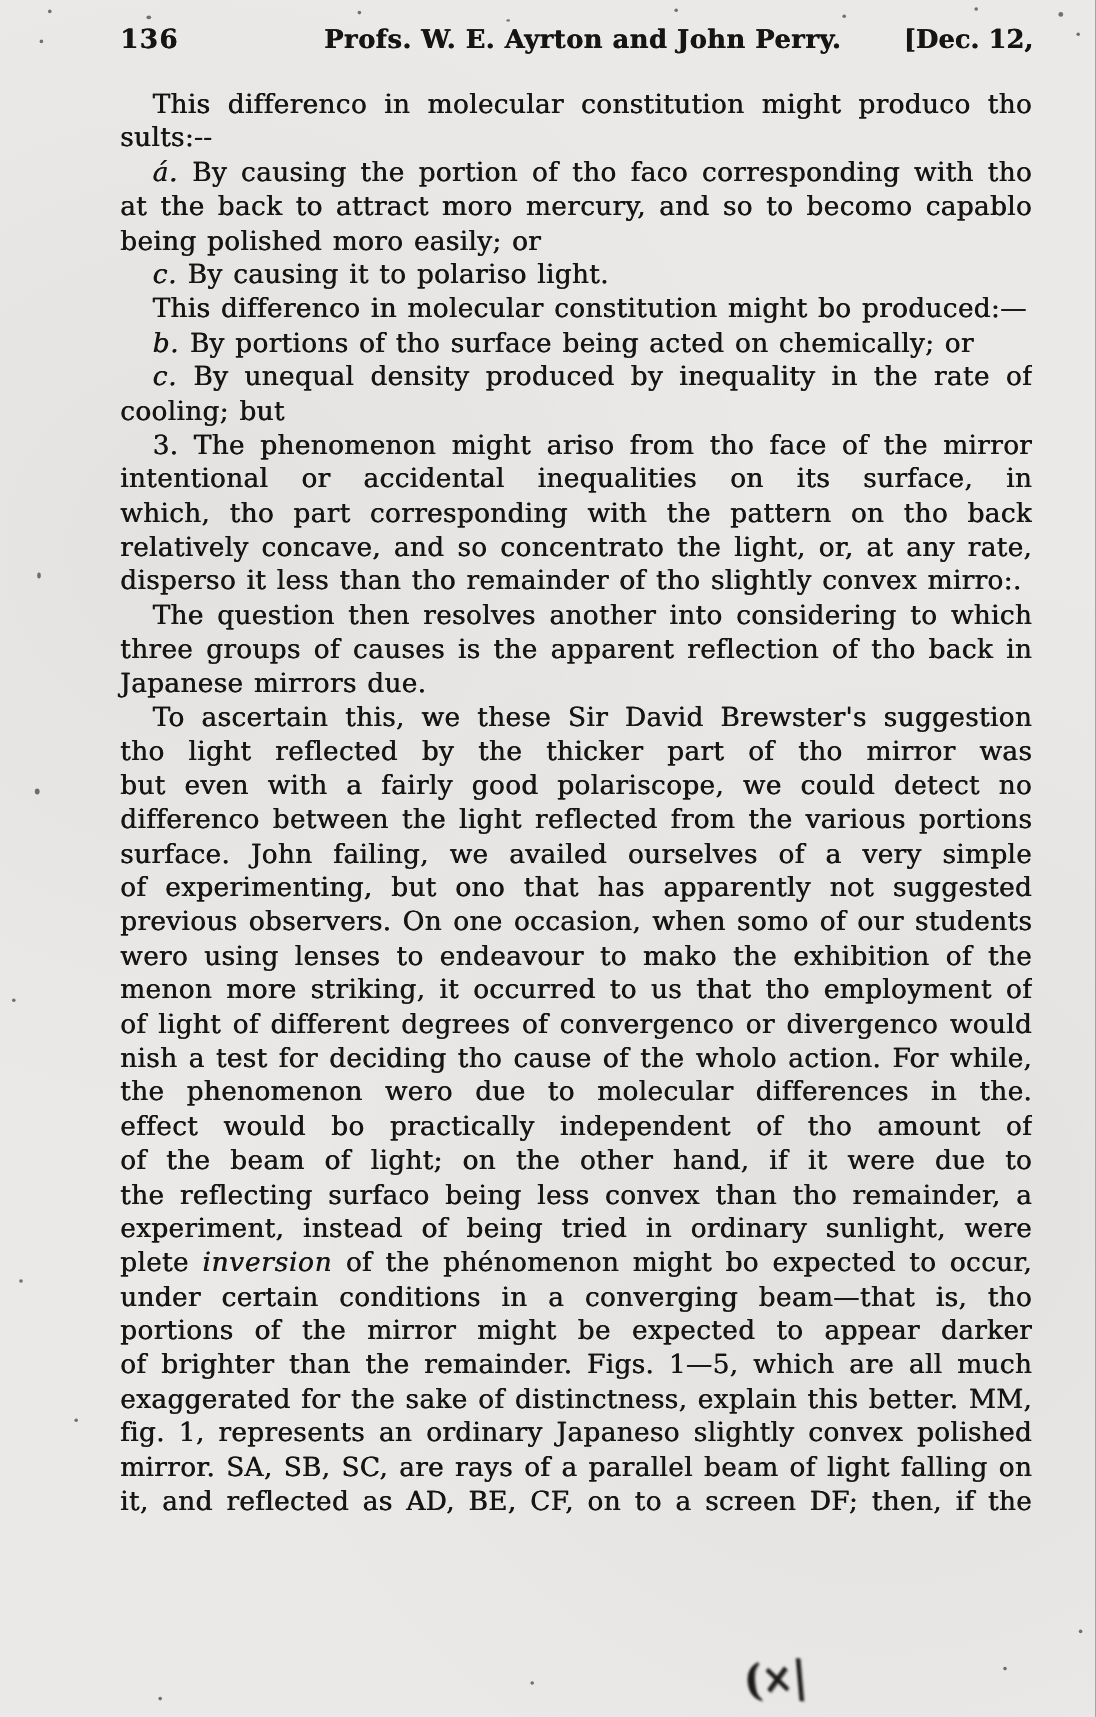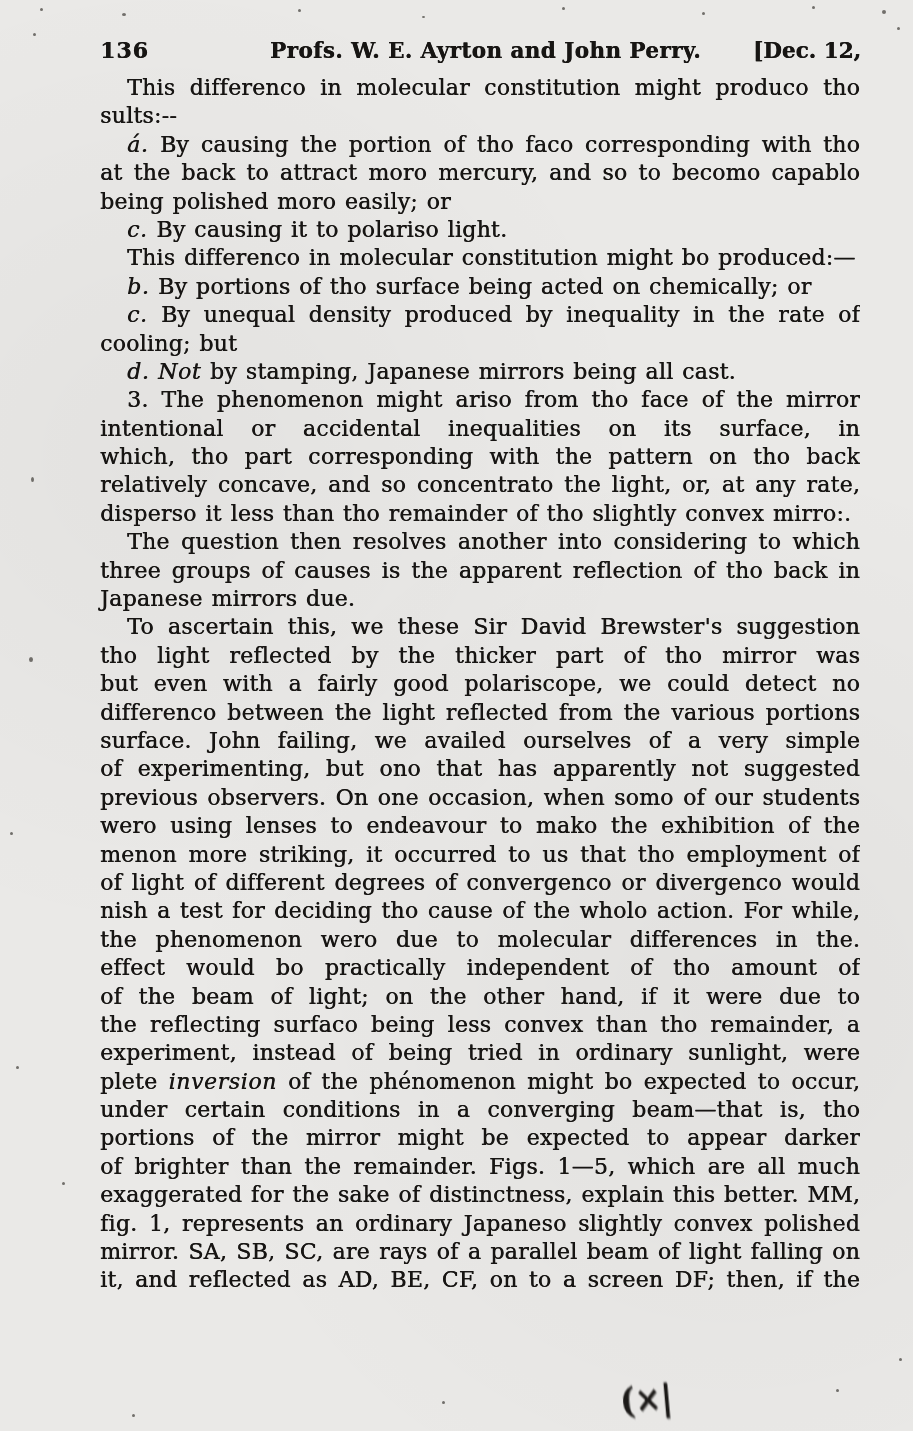--- a/index.html
+++ b/index.html
@@ -13,21 +13,21 @@
   }
   
   .page::before{
     content:"";position:absolute;inset:0;
     background:
       radial-gradient(circle at 18% 32%, rgba(0,0,0,.03), transparent 40%),
       radial-gradient(circle at 80% 70%, rgba(0,0,0,.035), transparent 45%);
     pointer-events:none;
   }
   .header{
-    position:absolute;top:37px;left:100px;right:52px;
+    position:absolute;top:20px;left:100px;right:52px;
     display:flex;align-items:center;
     font-weight:bold;font-size:21.5px;
     text-shadow:0.4px 0 0 currentColor;
   }
   .page-number{width:120px;text-align:left;letter-spacing:1px;font-size:22px;}
   .running-title{flex:1;text-align:center;letter-spacing:0.4px;}
   .date-header{width:110px;text-align:right;}
   .body-text{
     position:absolute;left:100px;top:74px;width:760px;
   }
@@ -76,21 +76,20 @@
       <div class="line indent just">This differenco in molecular constitution might produco tho re-</div>
       <div class="line">sults:--</div>
       <div class="line indent just"><i>á.</i> By causing the portion of tho faco corresponding with tho pattern</div>
       <div class="line just">at the back to attract moro mercury, and so to becomo capablo of</div>
       <div class="line">being polished moro easily; or</div>
       <div class="line indent"><i>c.</i> By causing it to polariso light.</div>
       <div class="line indent">This differenco in molecular constitution might bo produced:—</div>
       <div class="line indent"><i>b.</i> By portions of tho surface being acted on chemically; or</div>
       <div class="line indent just"><i>c.</i> By unequal density produced by inequality in the rate of</div>
       <div class="line">cooling; but</div>
-      <div class="line indent"><i>d.</i> <i>Not</i> by stamping, Japanese mirrors being all cast.</div>
       <div class="line indent just">3. The phenomenon might ariso from tho face of the mirror having</div>
       <div class="line just">intentional or accidental inequalities on its surface, in consequence of</div>
       <div class="line just">which, tho part corresponding with the pattern on tho back might be</div>
       <div class="line just">relatively concave, and so concentrato the light, or, at any rate, might</div>
       <div class="line">disperso it less than tho remainder of tho slightly convex mirro:.</div>
       <div class="line indent just">The question then resolves another into considering to which of these</div>
       <div class="line just">three groups of causes is the apparent reflection of tho back in some</div>
       <div class="line">Japanese mirrors due.</div>
       <div class="line indent just">To ascertain this, we these Sir David Brewster's suggestion that</div>
       <div class="line just">tho light reflected by the thicker part of tho mirror was polarised;</div>

